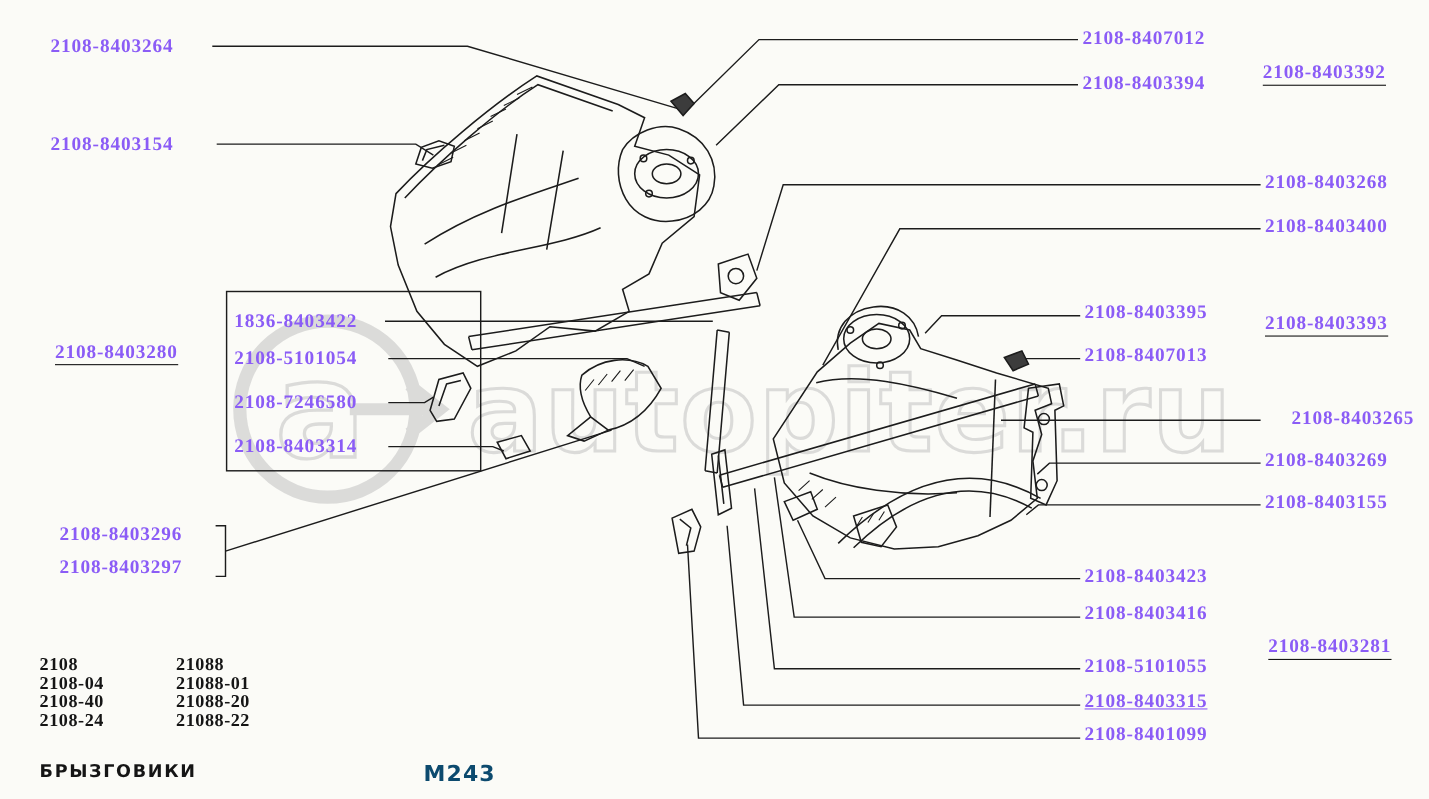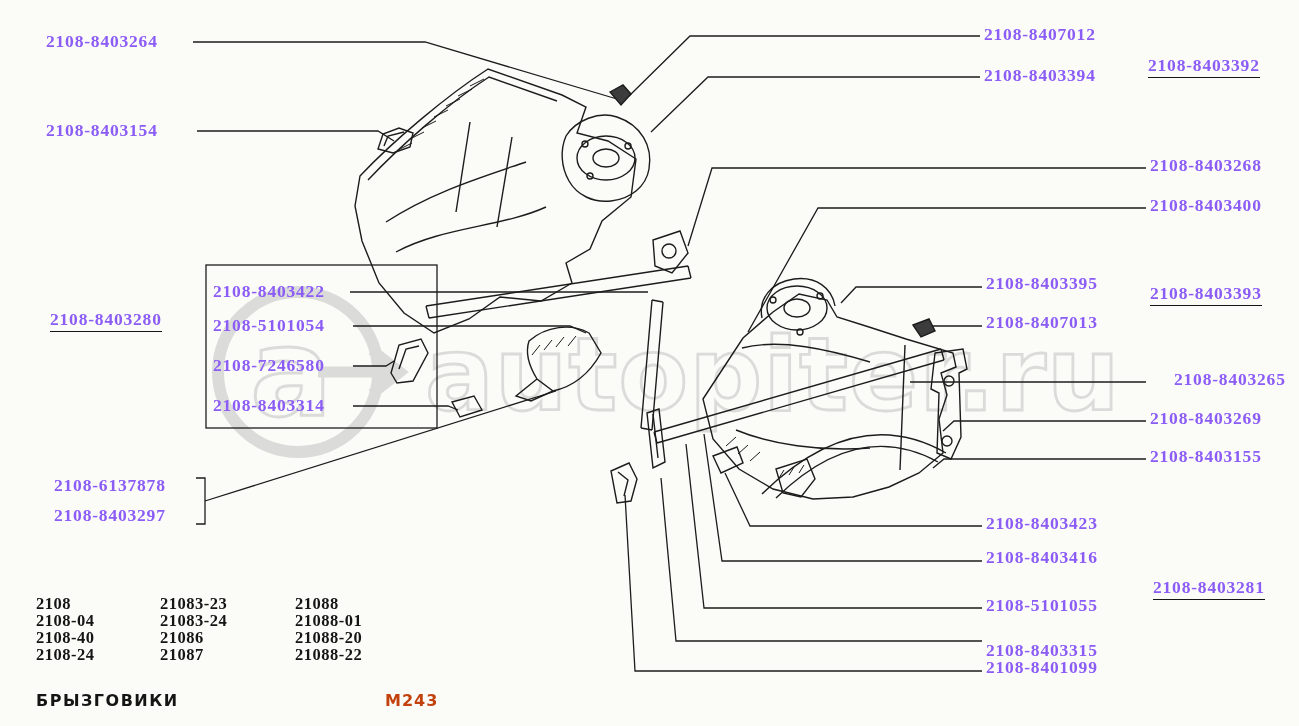--- a/index.html
+++ b/index.html
@@ -24,21 +24,21 @@
     color:#151515;line-height:17px;white-space:nowrap;
   }
   .footer-title{
     position:absolute;left:36px;top:691px;
     font-family:"DejaVu Sans", sans-serif;
     font-size:16px;font-weight:bold;letter-spacing:1.5px;color:#151515;
   }
   .sheet-code{
     position:absolute;left:385px;top:691px;
     font-family:"DejaVu Sans", sans-serif;
-    font-size:16px;font-weight:bold;letter-spacing:1px;color:#c2410c;
+    font-size:20px;font-weight:bold;letter-spacing:1px;color:#0c4a6e;
   }
 </style>
 </head>
 <body>
 
 <div class="canvas">
 
   <svg width="1299" height="726" viewBox="0 0 1299 726">
 
     <g opacity="0.55">
@@ -125,57 +125,51 @@
       <path stroke-width="1" d="M784,470 l-5,8 M794,467 l-5,8 M804,465 l-5,8"></path>
       <path d="M913,325 L929,319 L935,331 L921,337 Z" fill="#3c3c3c"></path>
       <path stroke-width="1" d="M726,446 l10,-9 M738,454 l10,-9 M750,461 l10,-9"></path>
     </g>
   </svg>
 
   <div id="labels-layer">
       <div class="part-label" style="left: 46px; top: 33px;">2108-8403264</div>
       <div class="part-label" style="left: 46px; top: 122px;">2108-8403154</div>
       <div class="part-label group" style="left: 50px; top: 311px;">2108-8403280</div>
-      <div class="part-label" style="left: 213px; top: 283px;">2108-8403422</div>
+      <div class="part-label" style="left: 213px; top: 283px;">1836-8403422</div>
       <div class="part-label" style="left: 213px; top: 317px;">2108-5101054</div>
       <div class="part-label" style="left: 213px; top: 357px;">2108-7246580</div>
       <div class="part-label" style="left: 213px; top: 397px;">2108-8403314</div>
-      <div class="part-label" style="left: 54px; top: 477px;">2108-6137878</div>
+      <div class="part-label" style="left: 54px; top: 477px;">2108-8403296</div>
       <div class="part-label" style="left: 54px; top: 507px;">2108-8403297</div>
       <div class="part-label" style="left: 984px; top: 26px;">2108-8407012</div>
       <div class="part-label" style="left: 984px; top: 67px;">2108-8403394</div>
       <div class="part-label group" style="left: 1148px; top: 57px;">2108-8403392</div>
       <div class="part-label" style="left: 1150px; top: 157px;">2108-8403268</div>
       <div class="part-label" style="left: 1150px; top: 197px;">2108-8403400</div>
       <div class="part-label" style="left: 986px; top: 275px;">2108-8403395</div>
       <div class="part-label group" style="left: 1150px; top: 285px;">2108-8403393</div>
       <div class="part-label" style="left: 986px; top: 300px; margin-top: 14px;">2108-8407013</div>
       <div class="part-label" style="left: 1150px; top: 371px; margin-left: 24px;">2108-8403265</div>
       <div class="part-label" style="left: 1150px; top: 410px;">2108-8403269</div>
       <div class="part-label" style="left: 1150px; top: 448px;">2108-8403155</div>
       <div class="part-label" style="left: 986px; top: 515px;">2108-8403423</div>
       <div class="part-label" style="left: 986px; top: 549px;">2108-8403416</div>
       <div class="part-label group" style="left: 1153px; top: 579px;">2108-8403281</div>
       <div class="part-label" style="left: 986px; top: 597px;">2108-5101055</div>
-      <div class="part-label" style="left: 986px; top: 642px;">2108-8403315</div>
+      <div class="part-label" style="left: 986px; top: 629px; text-decoration: underline;">2108-8403315</div>
       <div class="part-label" style="left: 986px; top: 659px;">2108-8401099</div>
     </div>
 
   <div class="model-table" id="model-table">
       <div class="model-col">
         <div class="model-cell">2108</div>
         <div class="model-cell">2108-04</div>
         <div class="model-cell">2108-40</div>
         <div class="model-cell">2108-24</div>
-      </div>
-      <div class="model-col">
-        <div class="model-cell">21083-23</div>
-        <div class="model-cell">21083-24</div>
-        <div class="model-cell">21086</div>
-        <div class="model-cell">21087</div>
       </div>
       <div class="model-col">
         <div class="model-cell">21088</div>
         <div class="model-cell">21088-01</div>
         <div class="model-cell">21088-20</div>
         <div class="model-cell">21088-22</div>
       </div>
     </div>
 
   <div class="footer-title">БРЫЗГОВИКИ</div>

